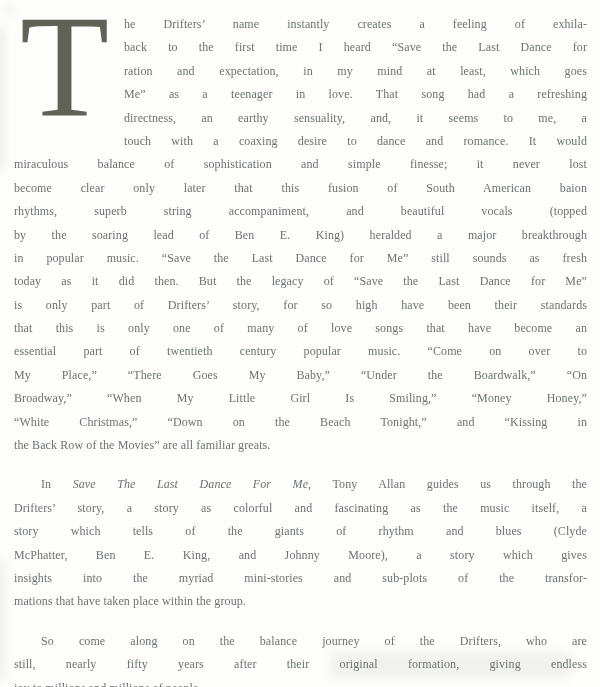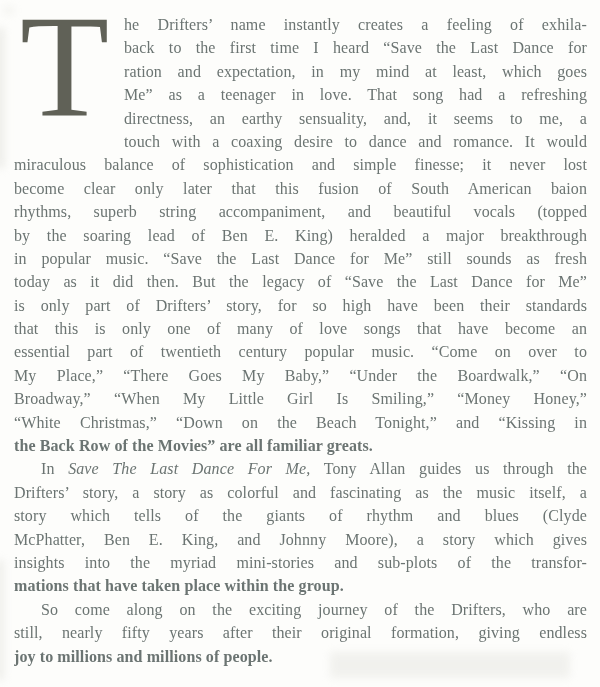--- a/index.html
+++ b/index.html
@@ -41,34 +41,34 @@
   .drop-cap-letter {
     display: block;
     font-size: 146px;
     line-height: 96px;
     margin-top: 6px;
     padding-left: 6px;
     color: #53544a;
     opacity: 0.92;
   }
   .line {
-    font-size: 16px;
+    font-size: 12px;
     line-height: 23.4px;
     height: 23.4px;
     overflow: hidden;
     text-align: justify;
     text-align-last: justify;
     letter-spacing: 0.1px;
   }
   .line-last {
     text-align-last: left;
-    font-weight: bold;
   }
   .first-indent {
     text-indent: 27px;
+    margin-top: 16px;
   }
   .italic {
     font-style: italic;
   }
 </style>
 </head>
 <body>
 
 <div class="page" style="background: rgb(253, 253, 251);">
   <div class="scan-artifact artifact-left-edge"></div>
@@ -99,18 +99,18 @@
         <div class="line"><span>My Place,” “There Goes My Baby,” “Under the Boardwalk,” “On</span></div>
         <div class="line"><span>Broadway,” “When My Little Girl Is Smiling,” “Money Honey,”</span></div>
         <div class="line"><span>“White Christmas,” “Down on the Beach Tonight,” and “Kissing in</span></div>
         <div class="line line-last"><span>the Back Row of the Movies” are all familiar greats.</span></div>
         <div class="line first-indent"><span>In </span><span class="italic">Save The Last Dance For Me,</span><span> Tony Allan guides us through the</span></div>
         <div class="line"><span>Drifters’ story, a story as colorful and fascinating as the music itself, a</span></div>
         <div class="line"><span>story which tells of the giants of rhythm and blues (Clyde</span></div>
         <div class="line"><span>McPhatter, Ben E. King, and Johnny Moore), a story which gives</span></div>
         <div class="line"><span>insights into the myriad mini-stories and sub-plots of the transfor-</span></div>
         <div class="line line-last"><span>mations that have taken place within the group.</span></div>
-        <div class="line first-indent"><span>So come along on the exciting journey of the Drifters, who are</span></div>
+        <div class="line first-indent"><span>So come along on the balance journey of the Drifters, who are</span></div>
         <div class="line"><span>still, nearly fifty years after their original formation, giving endless</span></div>
         <div class="line line-last"><span>joy to millions and millions of people.</span></div>
       </div>
   </div>
 </div>
 
 </body></html>

